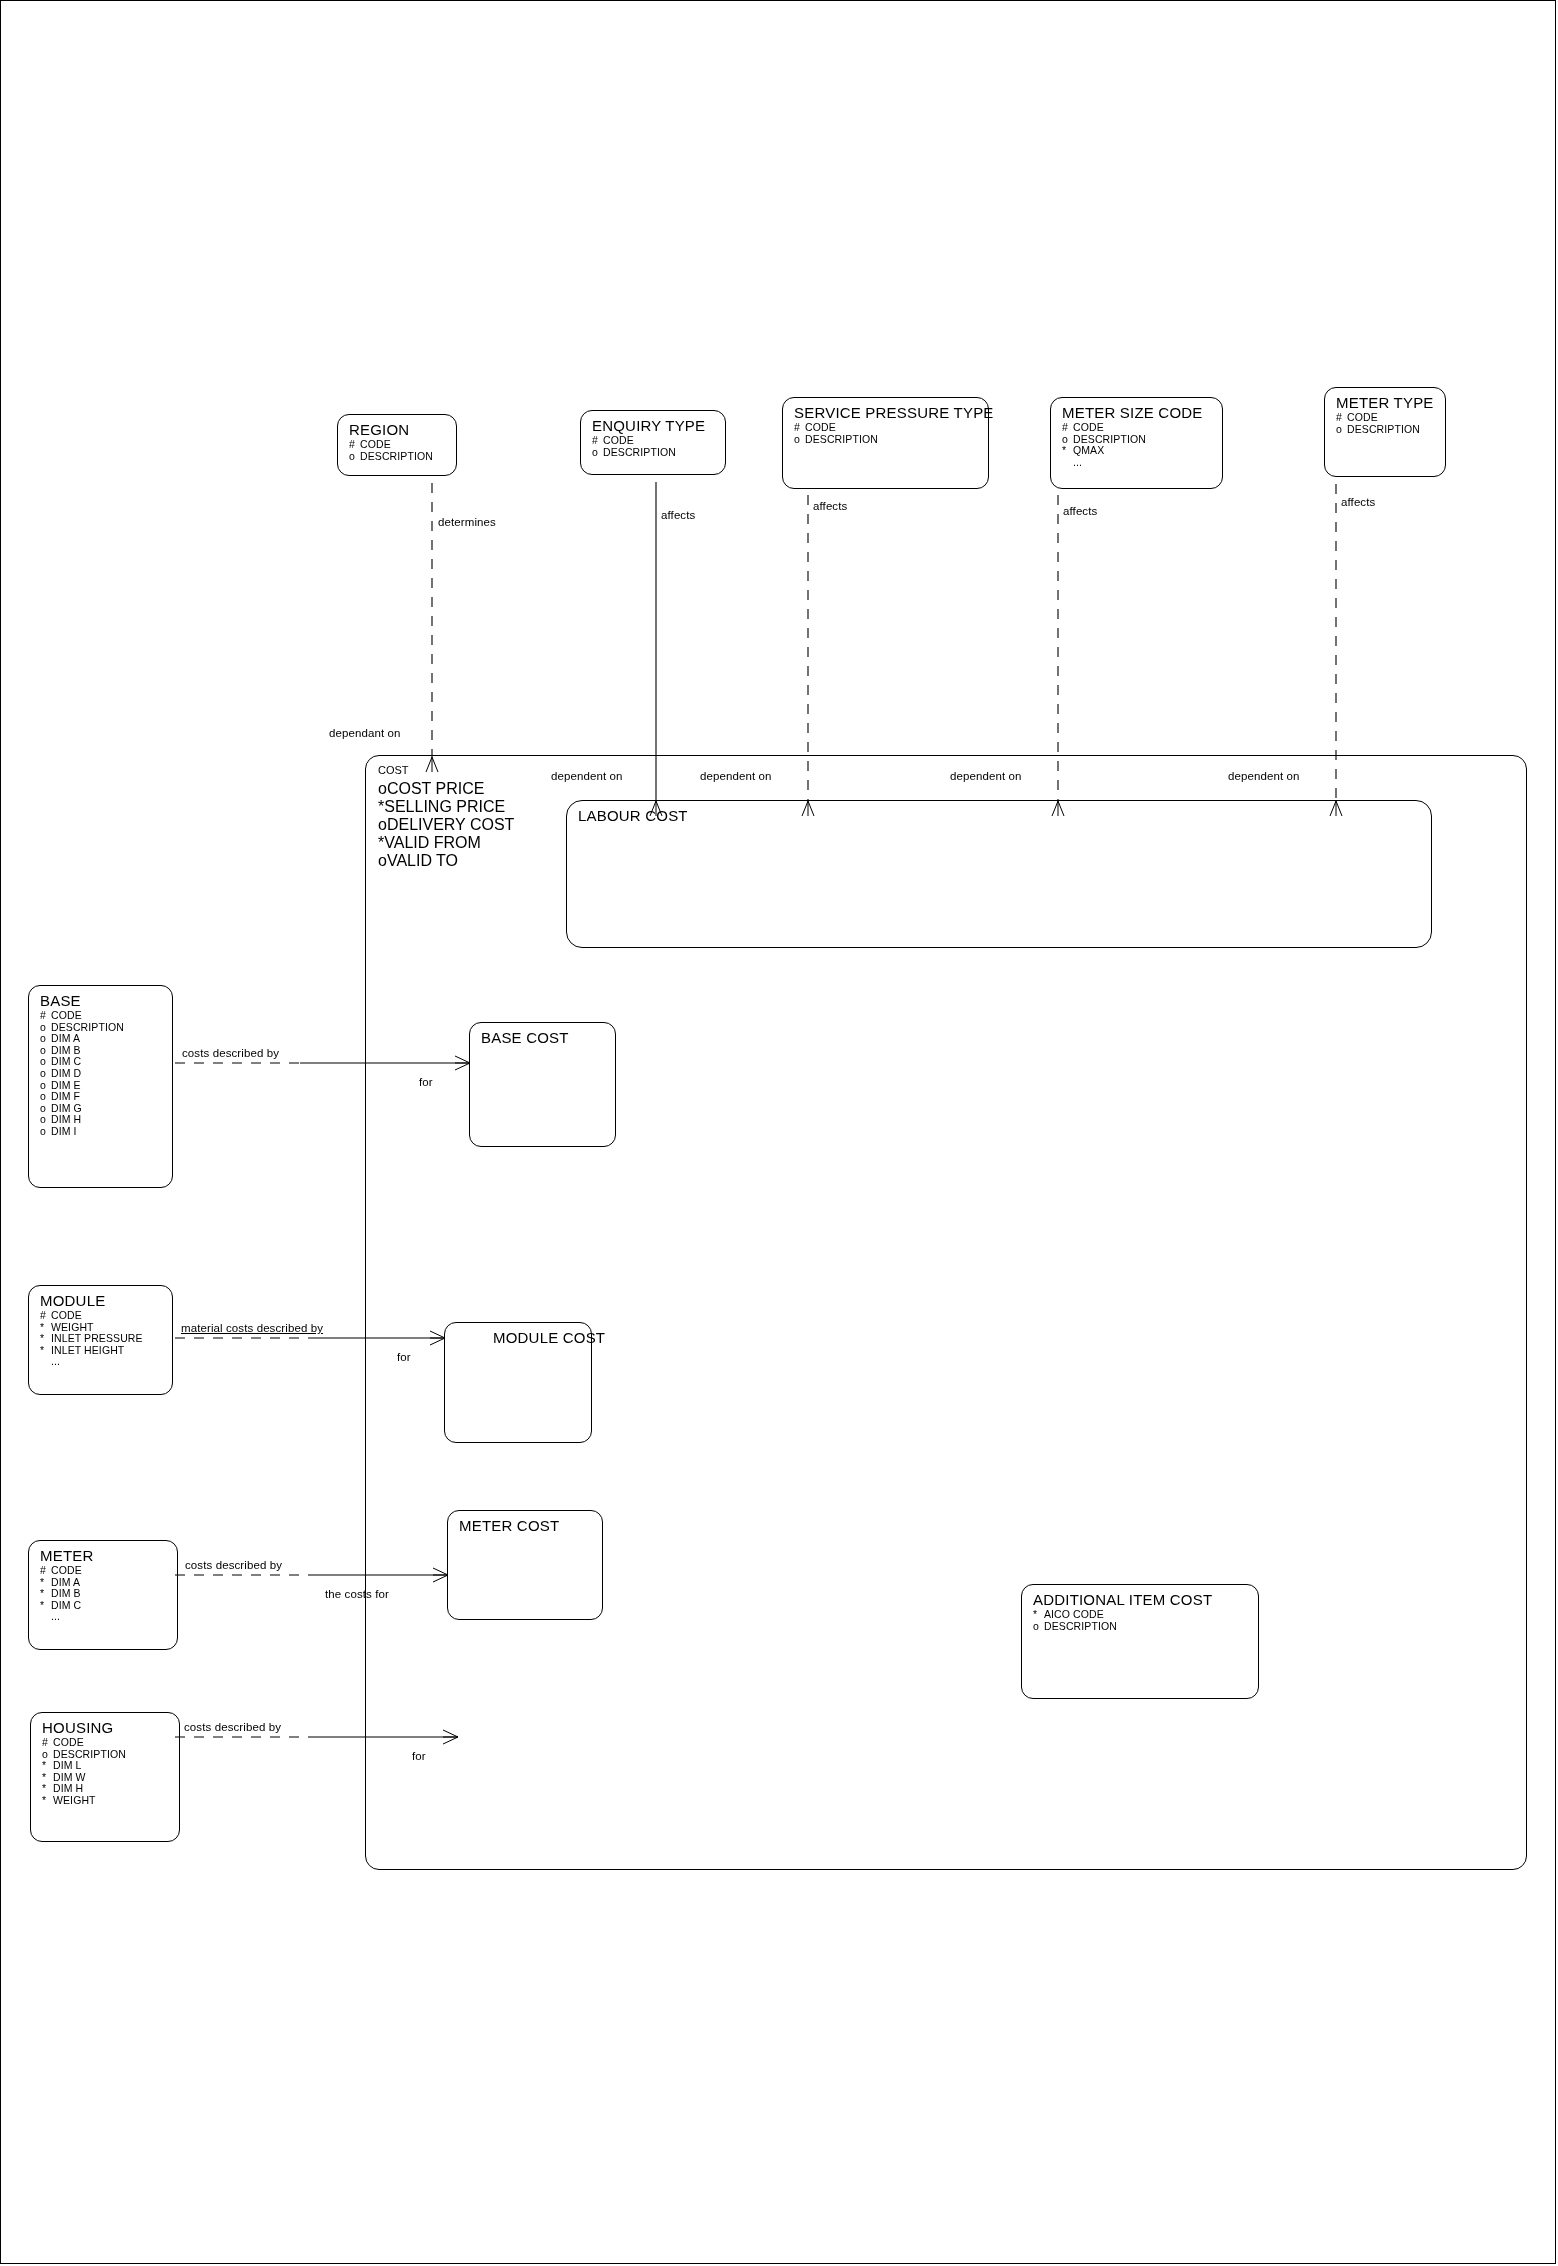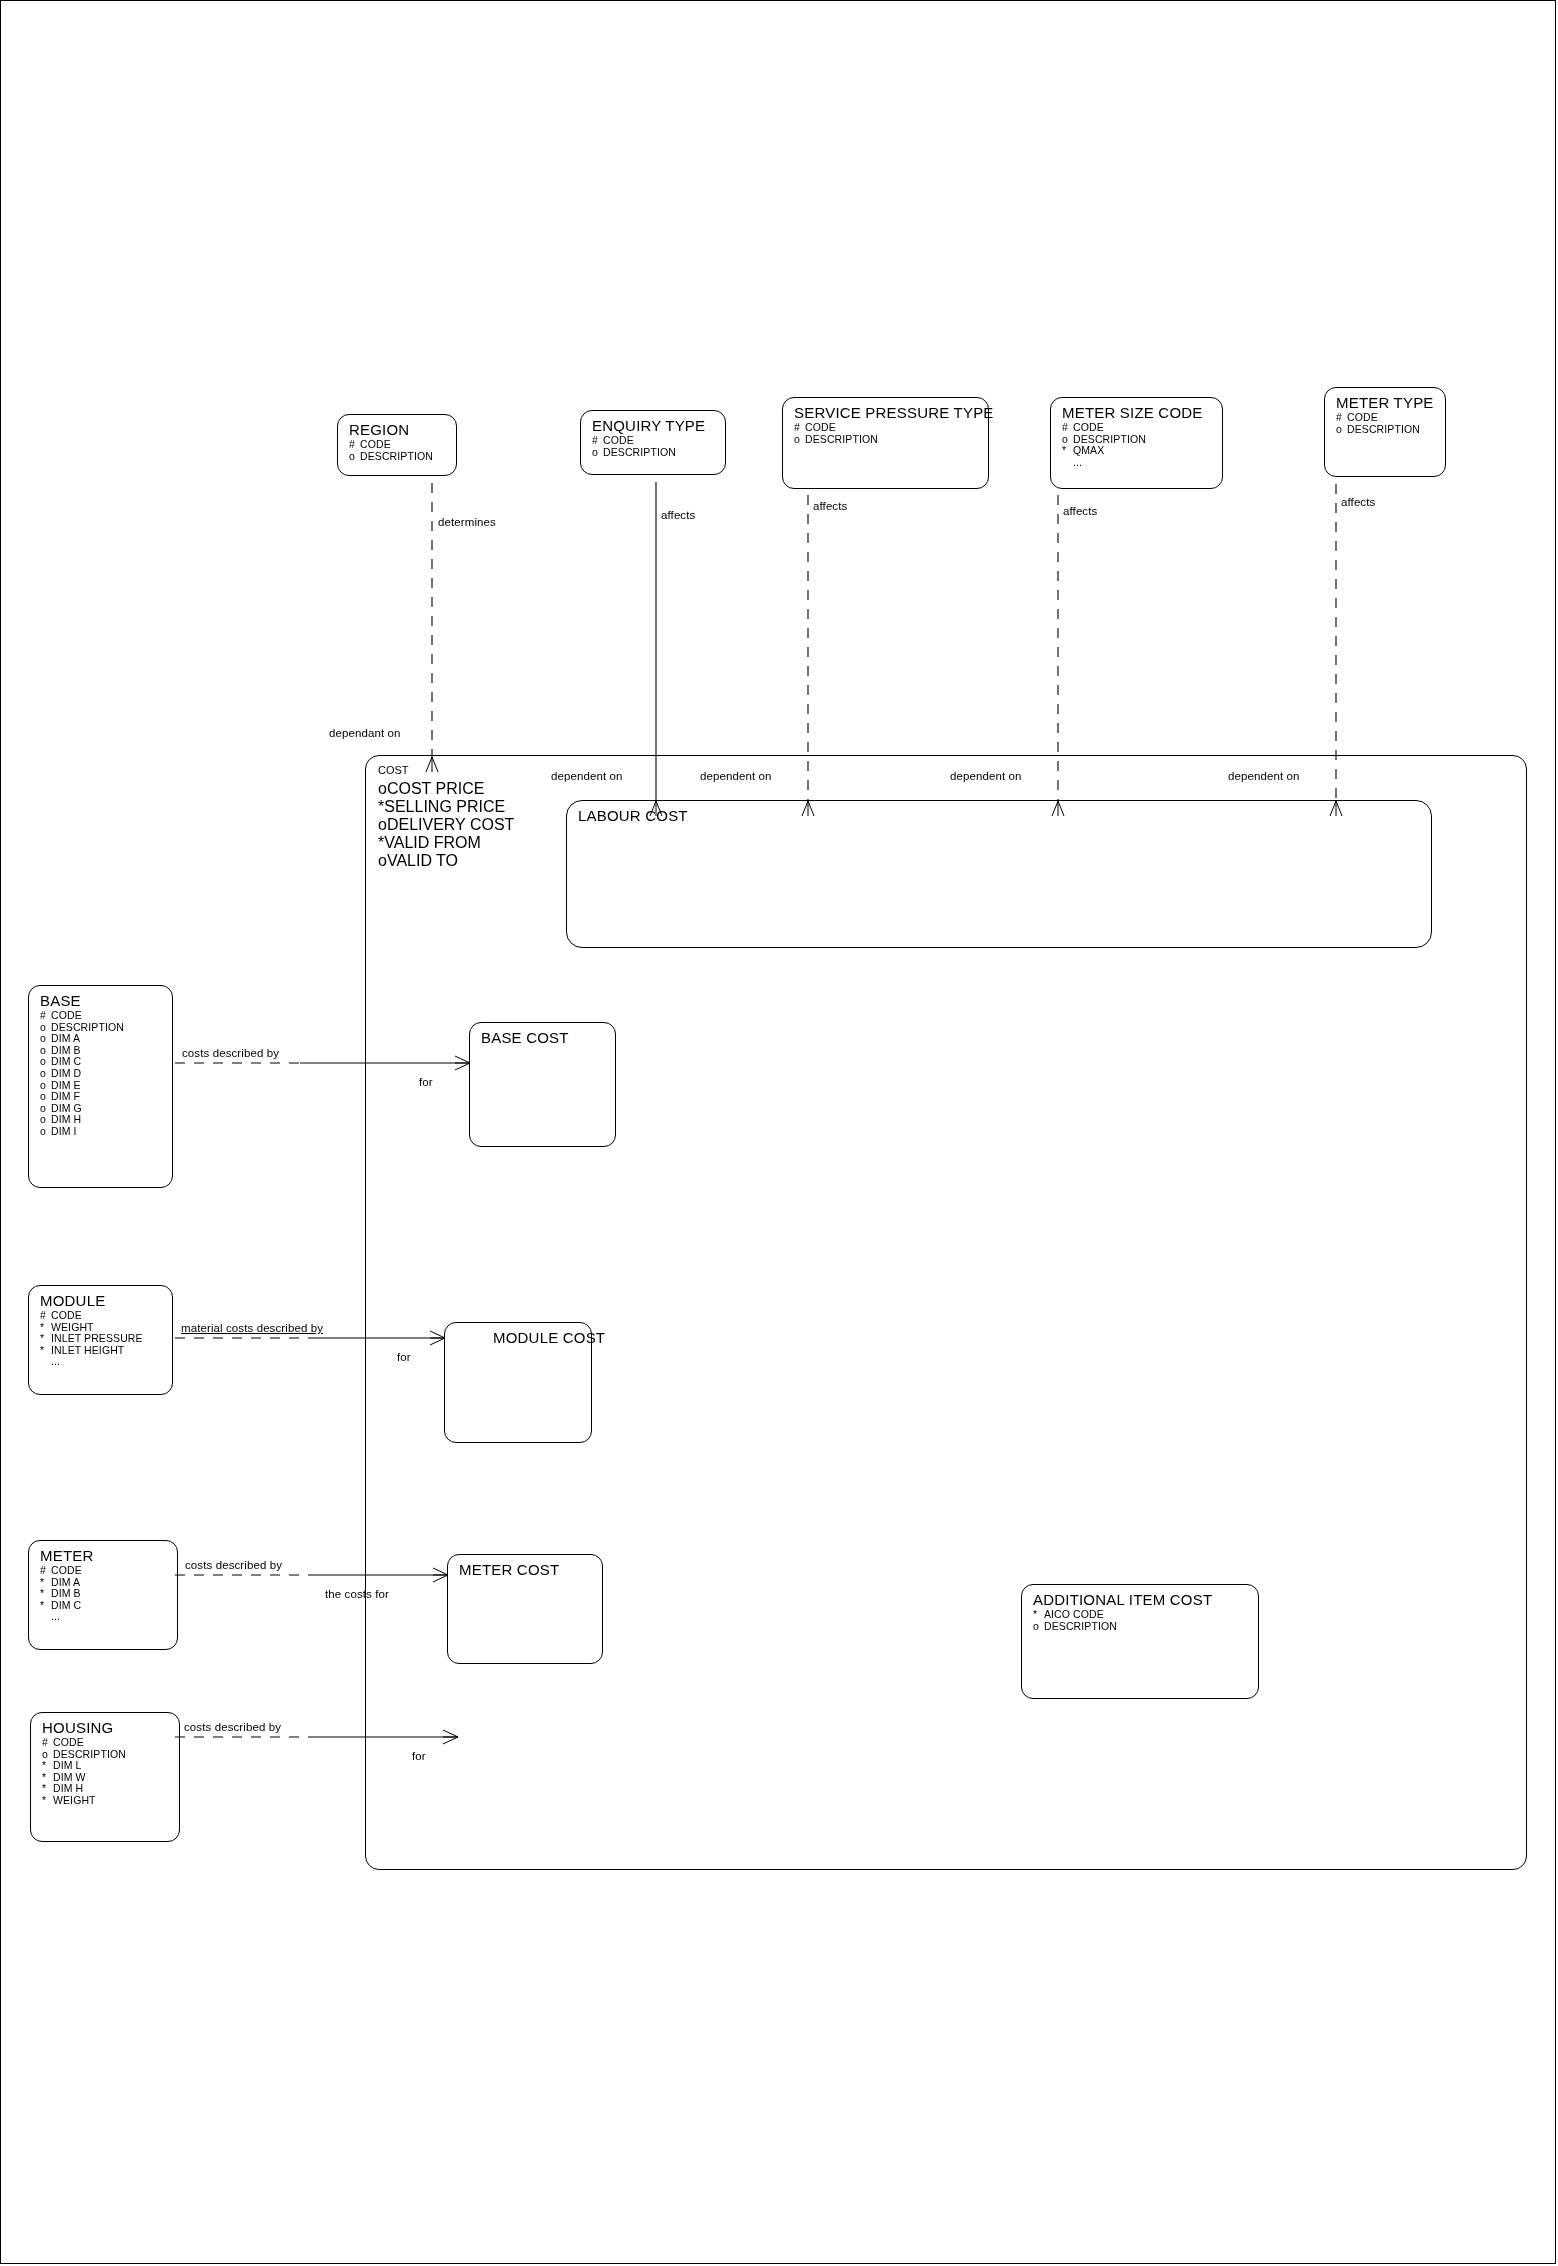--- a/index.html
+++ b/index.html
@@ -236,21 +236,21 @@
     <div class="ename">METER</div>
     <div class="attrs">
       <div class="attr"><span class="mark">#</span><span>CODE</span></div>
       <div class="attr"><span class="mark">*</span><span>DIM A</span></div>
       <div class="attr"><span class="mark">*</span><span>DIM B</span></div>
       <div class="attr"><span class="mark">*</span><span>DIM C</span></div>
       <div class="attr"><span class="mark"></span><span>...</span></div>
     </div>
   </div>
 
-  <div class="entity" style="left:447px; top:1554px; width:156px; height:110px;">
+  <div class="entity" style="left:447px; top:1510px; width:156px; height:110px;">
     <div class="ename">METER COST</div>
   </div>
 
   <div class="entity" style="left:30px; top:1712px; width:150px; height:130px;">
     <div class="ename">HOUSING</div>
     <div class="attrs">
       <div class="attr"><span class="mark">#</span><span>CODE</span></div>
       <div class="attr"><span class="mark">o</span><span>DESCRIPTION</span></div>
       <div class="attr"><span class="mark">*</span><span>DIM L</span></div>
       <div class="attr"><span class="mark">*</span><span>DIM W</span></div>

